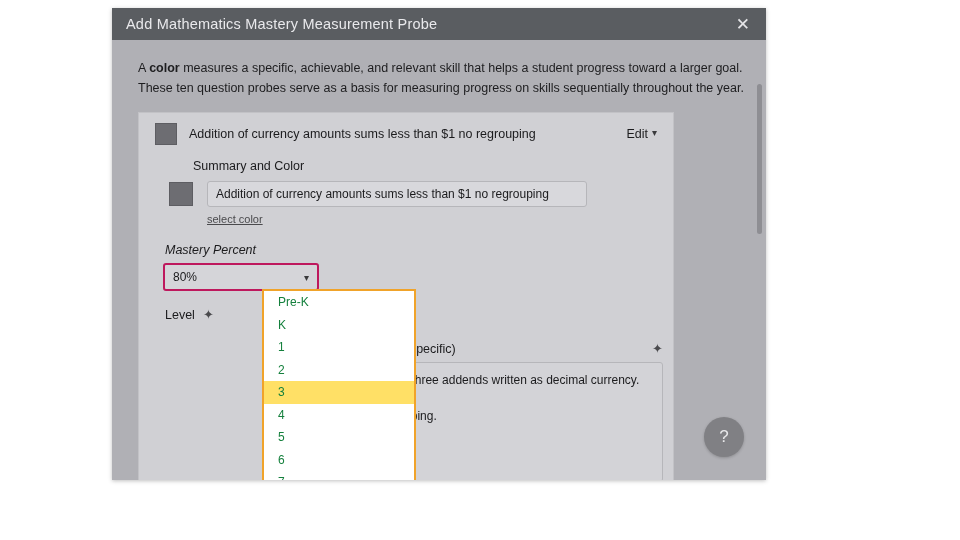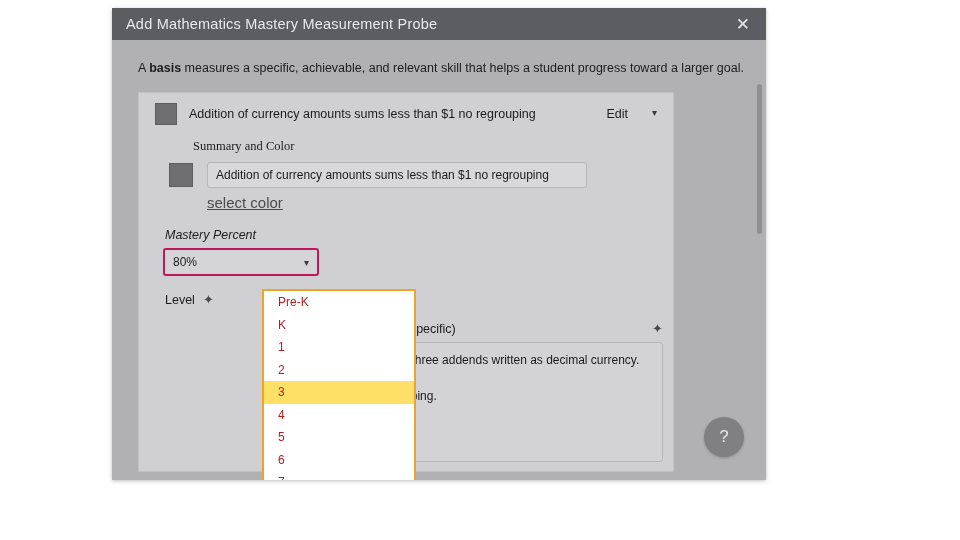--- a/index.html
+++ b/index.html
@@ -91,34 +91,33 @@
     border: 1px solid #5d5d62;
     display: inline-block;
   }
   .card-title {
     font-size: 12.5px;
     color: #1b1b1d;
   }
   .edit-group {
     display: flex;
     align-items: flex-start;
-    gap: 24px;
+    gap: 4px;
     font-size: 12.5px;
     color: #1b1b1d;
     cursor: pointer;
   }
   .caret {
     font-size: 10px;
     color: #3a3a3c;
   }
   .section-label {
     font-size: 12.5px;
     color: #1b1b1d;
     margin: 0 0 8px 38px;
-    font-family: Liberation Serif, serif;
   }
   .summary-row {
     display: flex;
     align-items: center;
     gap: 14px;
     margin-left: 14px;
   }
   .summary-swatch {
     width: 22px;
     height: 22px;
@@ -131,21 +130,21 @@
     background: #d8d8dc;
     border: 1px solid #b6b6ba;
     border-radius: 3px;
     font-size: 12px;
     color: #1b1b1d;
     padding: 0 8px;
     box-sizing: border-box;
     font-family: "Liberation Sans", sans-serif;
   }
   .select-color {
-    font-size: 15px;
+    font-size: 11px;
     color: #4a4a4d;
     text-decoration: underline;
     margin: 6px 0 0 52px;
     display: inline-block;
     cursor: pointer;
   }
   .field-label {
     font-size: 12.5px;
     color: #1b1b1d;
     margin: 16px 0 6px 10px;
@@ -220,21 +219,21 @@
     border: 2px solid #f0a32a;
     box-sizing: border-box;
     overflow: hidden;
     z-index: 30;
   }
   .dd-item {
     height: 22.5px;
     line-height: 22.5px;
     padding-left: 14px;
     font-size: 12px;
-    color: #b91c1c;
+    color: #15803d;
     cursor: pointer;
   }
   .dd-item.selected {
     background: #ffe066;
   }
 
   
   .scroll-track {
     position: absolute;
     right: 2px;
@@ -279,21 +278,22 @@
   <div class="modal">
 
     <div class="modal-header">
       <div class="modal-title">Add Mathematics Mastery Measurement Probe</div>
       <div class="close-icon">✕</div>
     </div>
 
     <div class="modal-body">
 
       <p class="intro">
-        <span>A </span><b>basis</b><span> measures a specific, achievable, and relevant skill that helps a student progress toward a larger goal.</span><br>
+        <span>A </span><b>color</b><span> measures a specific, achievable, and relevant skill that helps a student progress toward a larger goal.</span><br>
+        <span>These ten question probes serve as a basis for measuring progress on skills sequentially throughout the year.</span>
       </p>
 
       <div class="card">
 
         <div class="card-headrow">
           <div class="card-headleft">
             <span class="swatch"></span>
             <span class="card-title">Addition of currency amounts sums less than $1 no regrouping</span>
           </div>
           <div class="edit-group">

